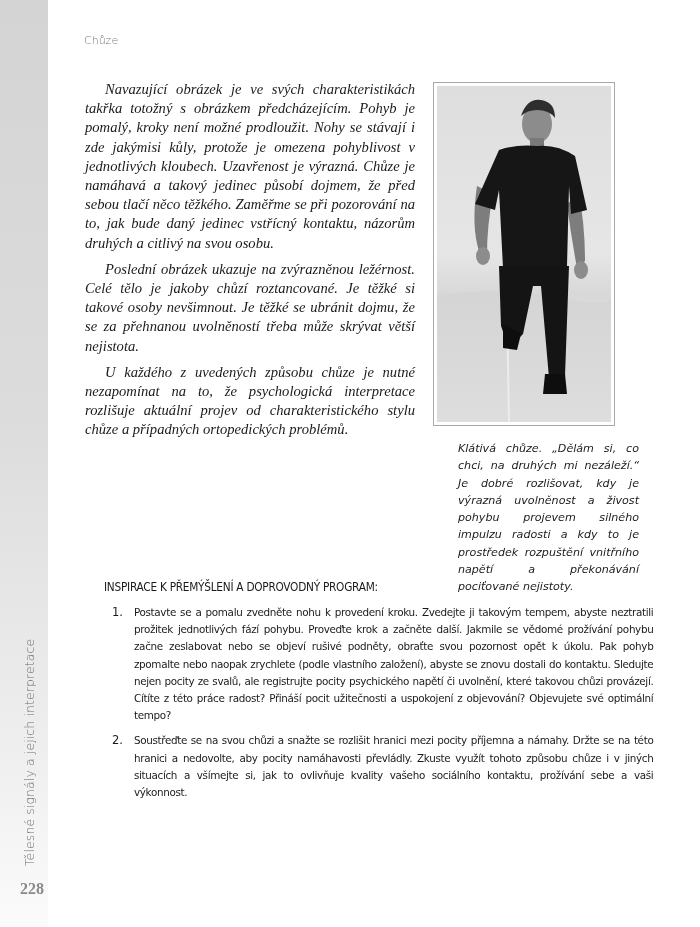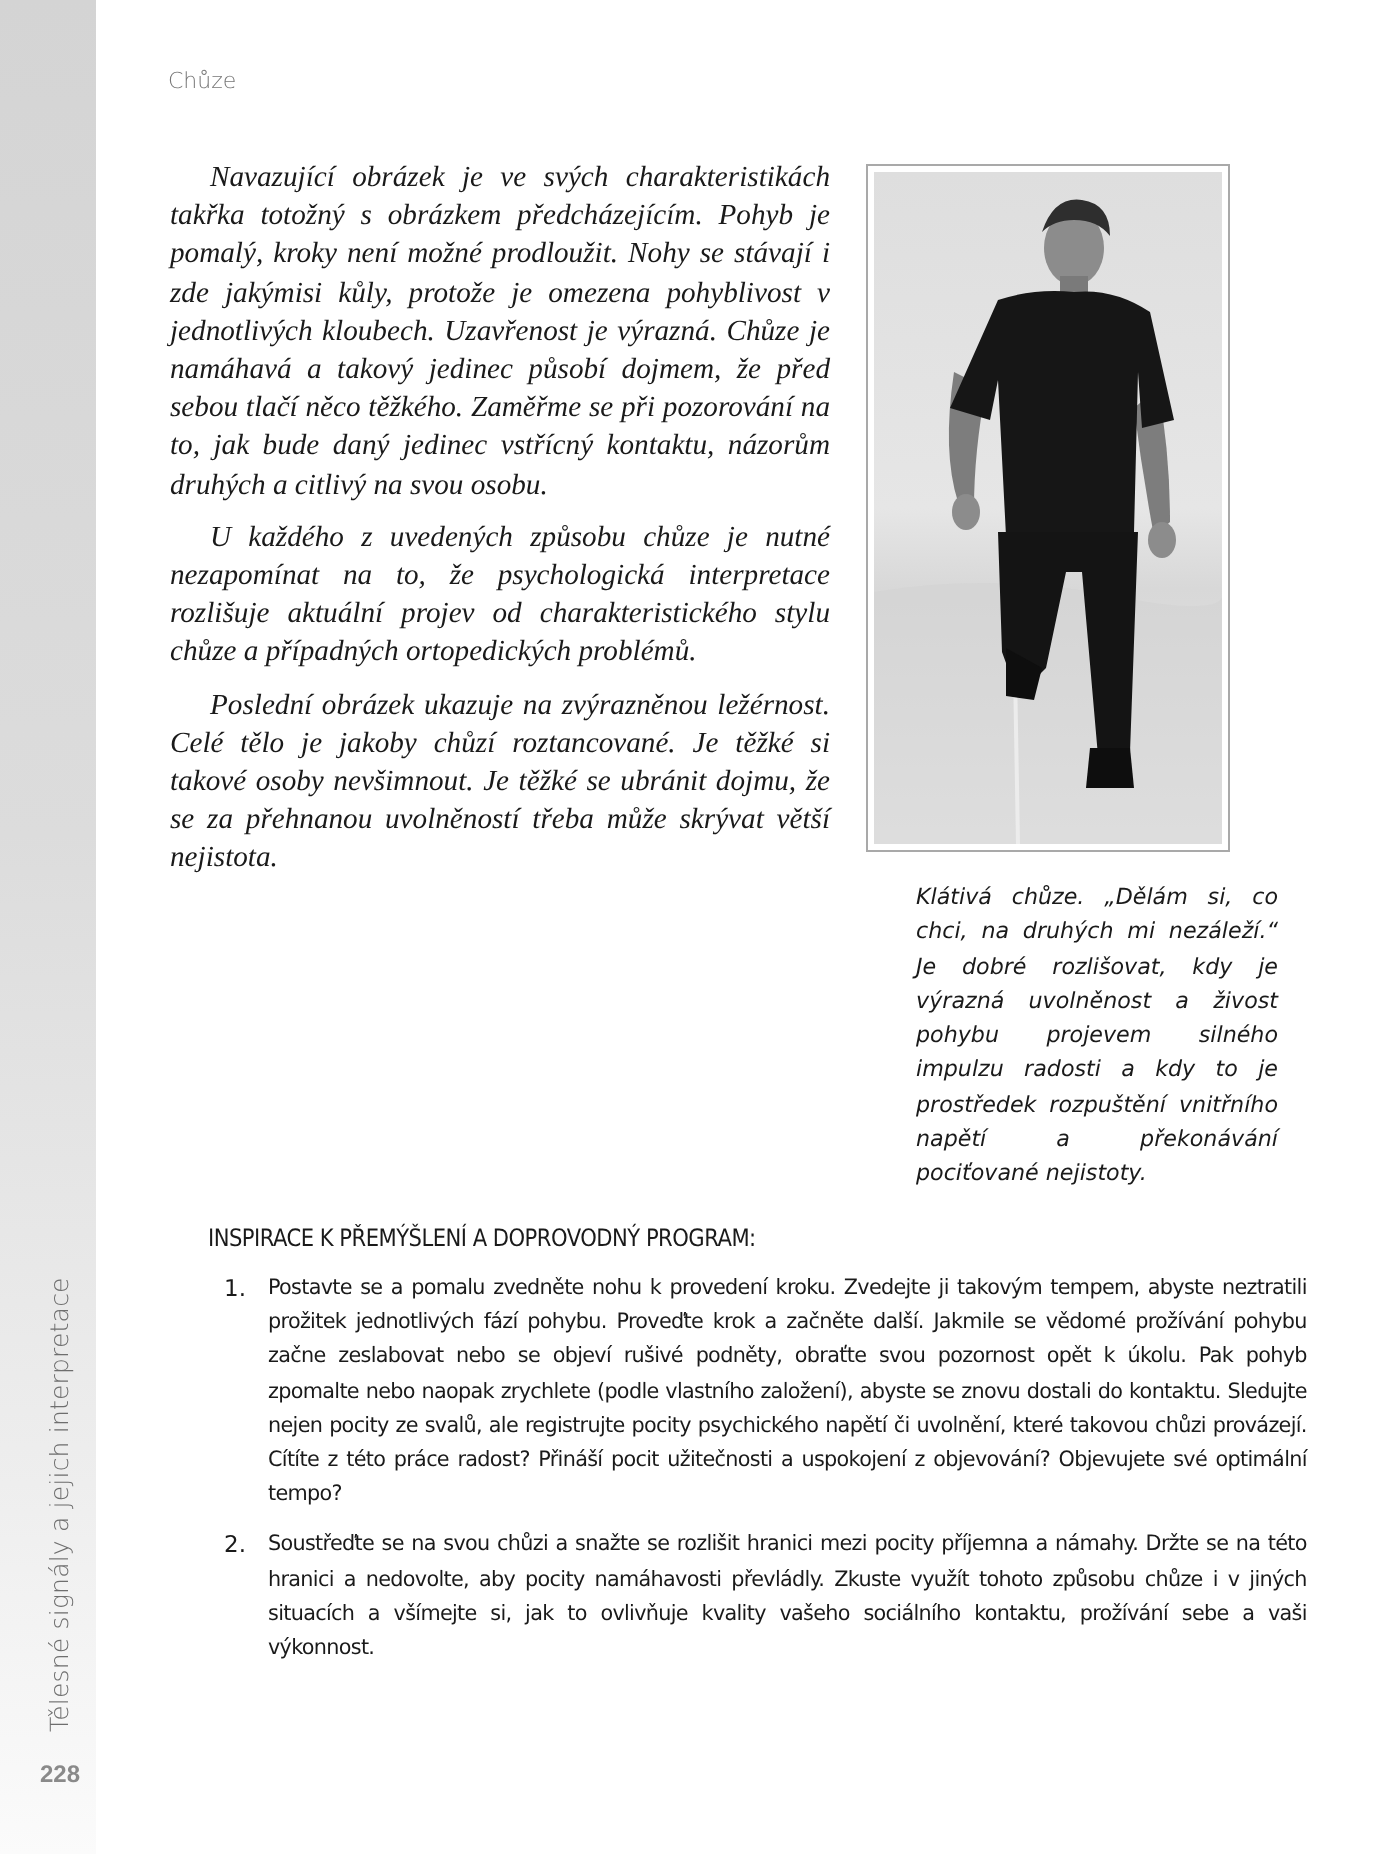--- a/index.html
+++ b/index.html
@@ -13,21 +13,21 @@
     }
     .sidebar-title {
       position: absolute; left: 22px; top: 866px;
       transform-origin: 0 0; transform: rotate(-90deg);
       white-space: nowrap;
       font-family: "DejaVu Sans", sans-serif; font-size: 12.5px; font-weight: 300;
       color: #6e6e6e; letter-spacing: 0.1px;
     }
     .page-number {
       position: absolute; left: 20px; top: 880px;
-      font-family: Liberation Sans, sans-serif; font-weight: bold; font-size: 12px;
+      font-family: Liberation Serif, serif; font-weight: bold; font-size: 16px;
       color: #8a8a8a;
       text-align: center;
     }
     .running-head {
       position: absolute; left: 84px; top: 34px;
       font-family: "DejaVu Sans", sans-serif; font-size: 11px; font-weight: 300;
       color: #777777;
     }
     .body-col {
       position: absolute; left: 85px; top: 80px; width: 330px;
@@ -46,21 +46,21 @@
       position: relative; overflow: hidden;
     }
     .photo svg { position: absolute; left: 0; top: 0; }
     .caption {
       position: absolute; left: 458px; top: 440px; width: 181px;
       font-family: "DejaVu Sans", sans-serif; font-style: italic; font-size: 11.1px;
       line-height: 17.3px; text-align: justify; color: #1a1a1a;
     }
     .section {
       position: absolute; left: 104px; top: 580px; width: 556px;
-      font-family: "DejaVu Sans", sans-serif; color: #1a1a1a; margin-top: 32px;
+      font-family: "DejaVu Sans", sans-serif; color: #1a1a1a;
     }
     .section-heading {
       font-family: "DejaVu Sans", sans-serif; font-size: 12px; font-weight: normal;
       letter-spacing: -0.3px; margin: 0 0 10px 0; transform: scaleX(0.88); transform-origin: 0 0;
       white-space: nowrap;
     }
     .list { margin: 0; padding: 0; list-style: none; }
     .list-item { position: relative; padding-left: 30px; margin-bottom: 8px; }
     .list-num {
       position: absolute; left: 8px; top: 0; font-size: 11.5px; line-height: 17.2px;
@@ -75,22 +75,22 @@
 
 <div class="sidebar">
   <div class="sidebar-title">Tělesné signály a jejich interpretace</div>
   <div class="page-number">228</div>
 </div>
 
 <div class="running-head">Chůze</div>
 
 <div class="body-col">
   <p class="indent">Navazující obrázek je ve svých charakteristikách takřka totožný s obrázkem předcházejícím. Pohyb je pomalý, kroky není možné prodloužit. Nohy se stávají i zde jakýmisi kůly, protože je omezena pohyblivost v jednotlivých kloubech. Uzavřenost je výrazná. Chůze je namáhavá a takový jedinec působí dojmem, že před sebou tlačí něco těžkého. Zaměřme se při pozorování na to, jak bude daný jedinec vstřícný kontaktu, názorům druhých a citlivý na svou osobu.</p>
+  <p class="indent">Poslední obrázek ukazuje na zvýrazněnou ležérnost. Celé tělo je jakoby chůzí roztancované. Je těžké si takové osoby nevšimnout. Je těžké se ubránit dojmu, že se za přehnanou uvolněností třeba může skrývat větší nejistota.</p>
   <p class="indent">U každého z uvedených způsobu chůze je nutné nezapomínat na to, že psychologická interpretace rozlišuje aktuální projev od charakteristického stylu chůze a případných ortopedických problémů.</p>
-  <p class="indent">Poslední obrázek ukazuje na zvýrazněnou ležérnost. Celé tělo je jakoby chůzí roztancované. Je těžké si takové osoby nevšimnout. Je těžké se ubránit dojmu, že se za přehnanou uvolněností třeba může skrývat větší nejistota.</p>
 </div>
 
 <div class="photo-frame">
   <div class="photo" title="black-and-white photo of a man in dark t-shirt and trousers walking with a loose, swinging step">
     <svg width="174" height="336" viewBox="0 0 174 336">
 
       <path d="M0 210 Q60 200 120 212 T174 208 L174 336 L0 336 Z" fill="#d2d2d2" opacity="0.5"></path>
       <line x1="70" y1="220" x2="72" y2="336" stroke="#ececec" stroke-width="2"></line>
 
       <ellipse cx="100" cy="38" rx="15" ry="19" fill="#8c8c8c"></ellipse>

